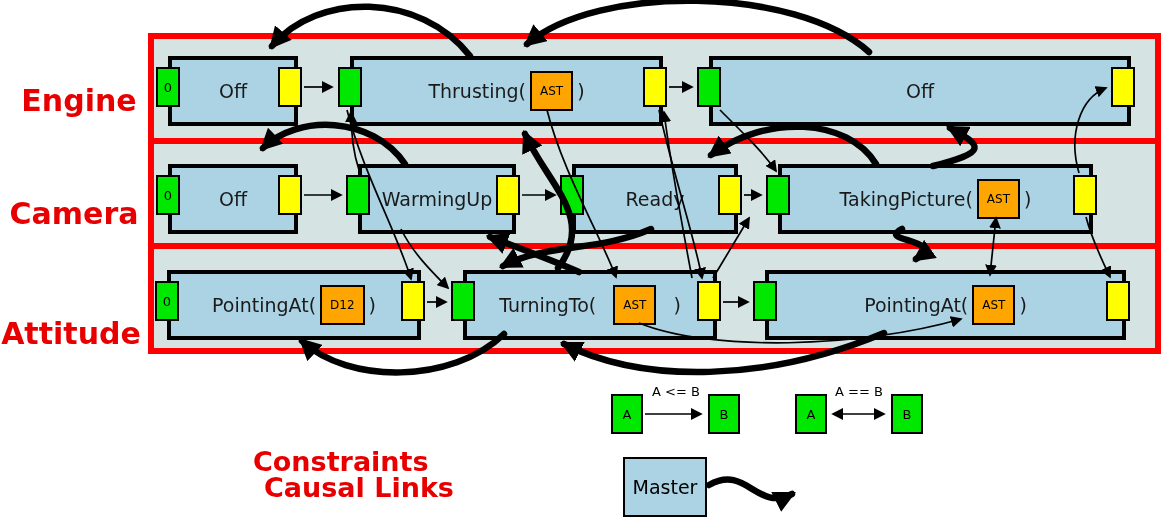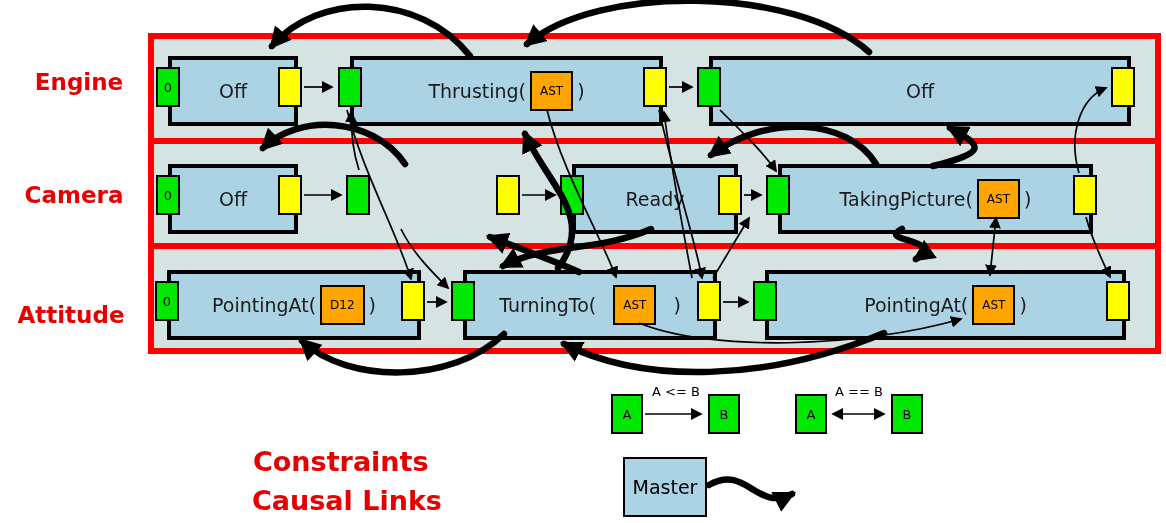--- a/index.html
+++ b/index.html
@@ -1,19 +1,19 @@
 <!DOCTYPE html>
 <html><head>
 <meta charset="utf-8">
 <style>
   html,body{margin:0;padding:0;background:#ffffff;}
   #stage{position:relative;width:1166px;height:523px;background:#fff;overflow:hidden;
          font-family:"DejaVu Sans", sans-serif;}
   svg.layer{position:absolute;left:0;top:0;pointer-events:none;}
-  .rowlabel{position:absolute;color:#e80000;font-weight:bold;font-size:23px;text-align:center;}
+  .rowlabel{position:absolute;color:#e80000;font-weight:bold;font-size:30px;text-align:center;margin-top:14px;}
   .state{position:absolute;background:#abd3e4;border:4px solid #000000;display:flex;
          align-items:center;justify-content:center;gap:4px;font-size:19px;color:#1a1a1a;}
   .tp{position:absolute;width:24px;height:40px;border:2px solid #000;box-sizing:border-box;
       display:flex;align-items:center;justify-content:center;font-size:13px;color:#000;}
   .tp.green{background:#00e800;}
   .tp.yellow{background:#ffff00;}
   .param{background:#ffa500;border:2px solid #000;font-size:12px;padding:11px 8px;color:#000;}
   .legend-head{position:absolute;color:#e80000;font-weight:bold;font-size:27px;}
   .lgbox{position:absolute;width:32px;height:40px;background:#00e800;border:2px solid #000;
          box-sizing:border-box;display:flex;align-items:center;justify-content:center;font-size:13px;}
@@ -43,20 +43,23 @@
     <span>Thrusting(</span>
     <span class="param">AST</span>
     <span>)</span>
   </div>
   <div class="state" style="left:709px;top:56px;width:414px;height:62px;">
     <span>Off</span>
   </div>
 
   <div class="state" style="left:168px;top:164px;width:122px;height:62px;">
     <span>Off</span>
+  </div>
+  <div class="state" style="left:358px;top:164px;width:150px;height:62px;">
+    <span>WarmingUp</span>
   </div>
   <div class="state" style="left:572px;top:164px;width:158px;height:62px;">
     <span>Ready</span>
   </div>
   <div class="state" style="left:778px;top:164px;width:307px;height:62px;">
     <span>TakingPicture(</span>
     <span class="param">AST</span>
     <span>)</span>
   </div>
 
@@ -99,21 +102,21 @@
   <div class="tp green" style="left:155px;top:281px;">
       <span>0</span>
     </div>
   <div class="tp yellow" style="left:401px;top:281px;"></div>
   <div class="tp green" style="left:451px;top:281px;"></div>
   <div class="tp yellow" style="left:697px;top:281px;"></div>
   <div class="tp green" style="left:753px;top:281px;"></div>
   <div class="tp yellow" style="left:1106px;top:281px;"></div>
 
   <div class="legend-head" style="left:253px;top:402px;margin-top:44px;">Constraints</div>
-  <div class="legend-head" style="left:252px;top:472px;margin-top:13px;">Causal Links</div>
+  <div class="legend-head" style="left:264px;top:472px;">Causal Links</div>
 
   <div class="lgbox" style="left:611px;top:394px;">A</div>
   <div class="lgbox" style="left:708px;top:394px;">B</div>
   <div class="relation" style="left:641px;top:384px;">A &lt;= B</div>
 
   <div class="lgbox" style="left:795px;top:394px;">A</div>
   <div class="lgbox" style="left:891px;top:394px;">B</div>
   <div class="relation" style="left:824px;top:384px;">A == B</div>
 
   <div class="mslabel" style="left:623px;top:457px;">Master</div>

